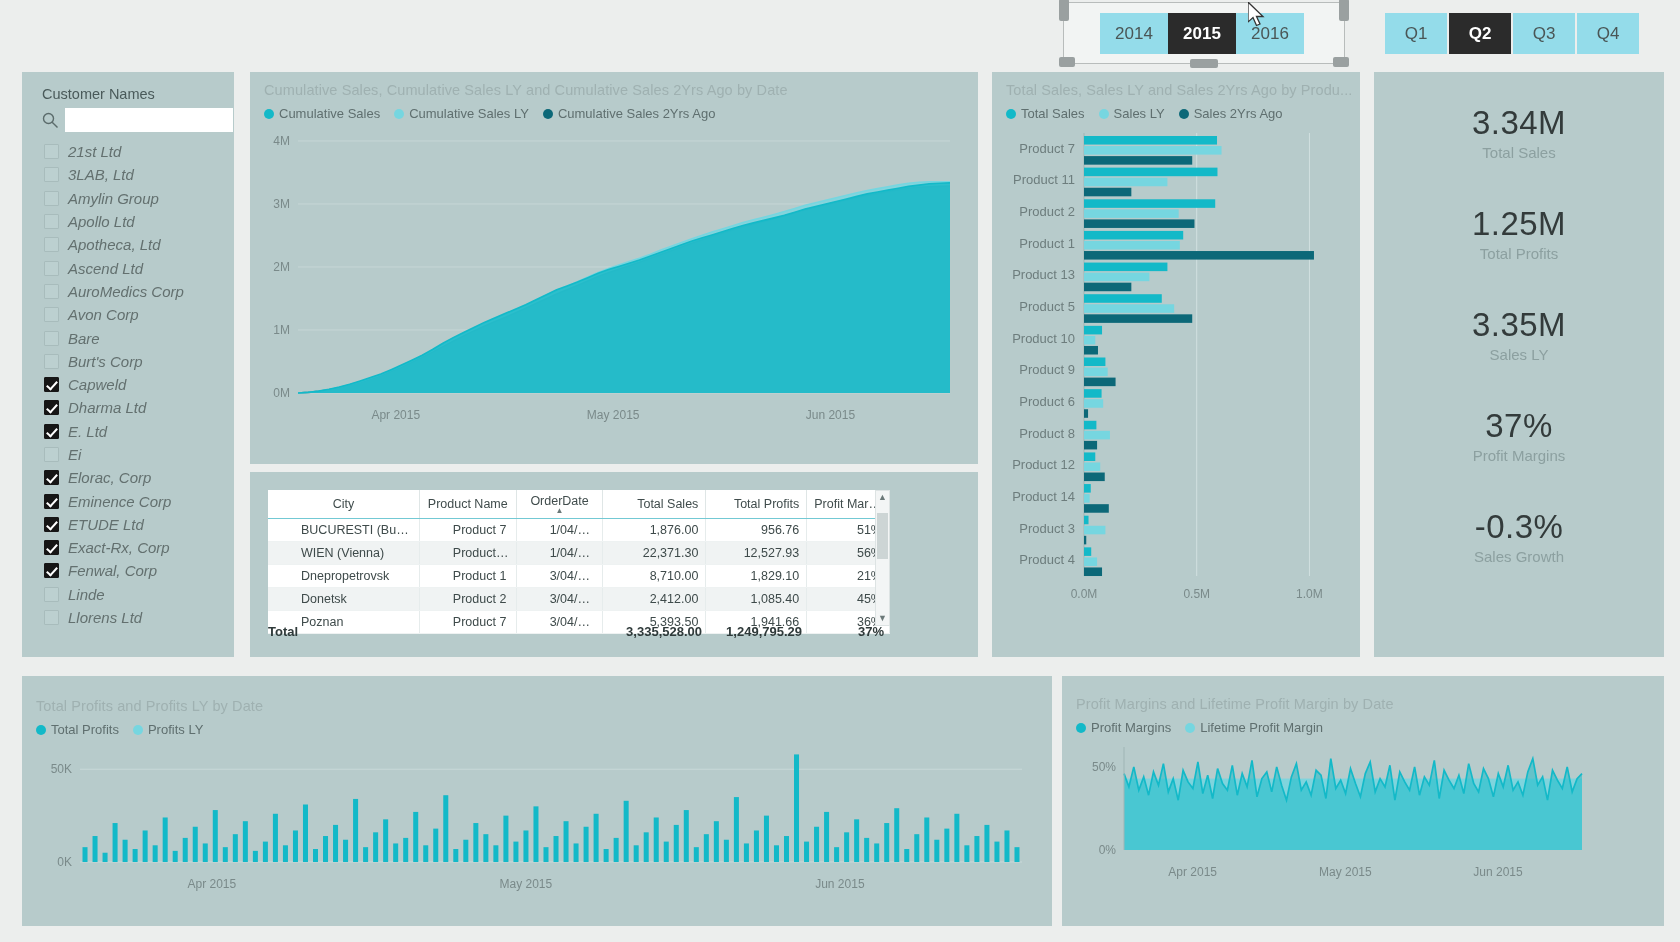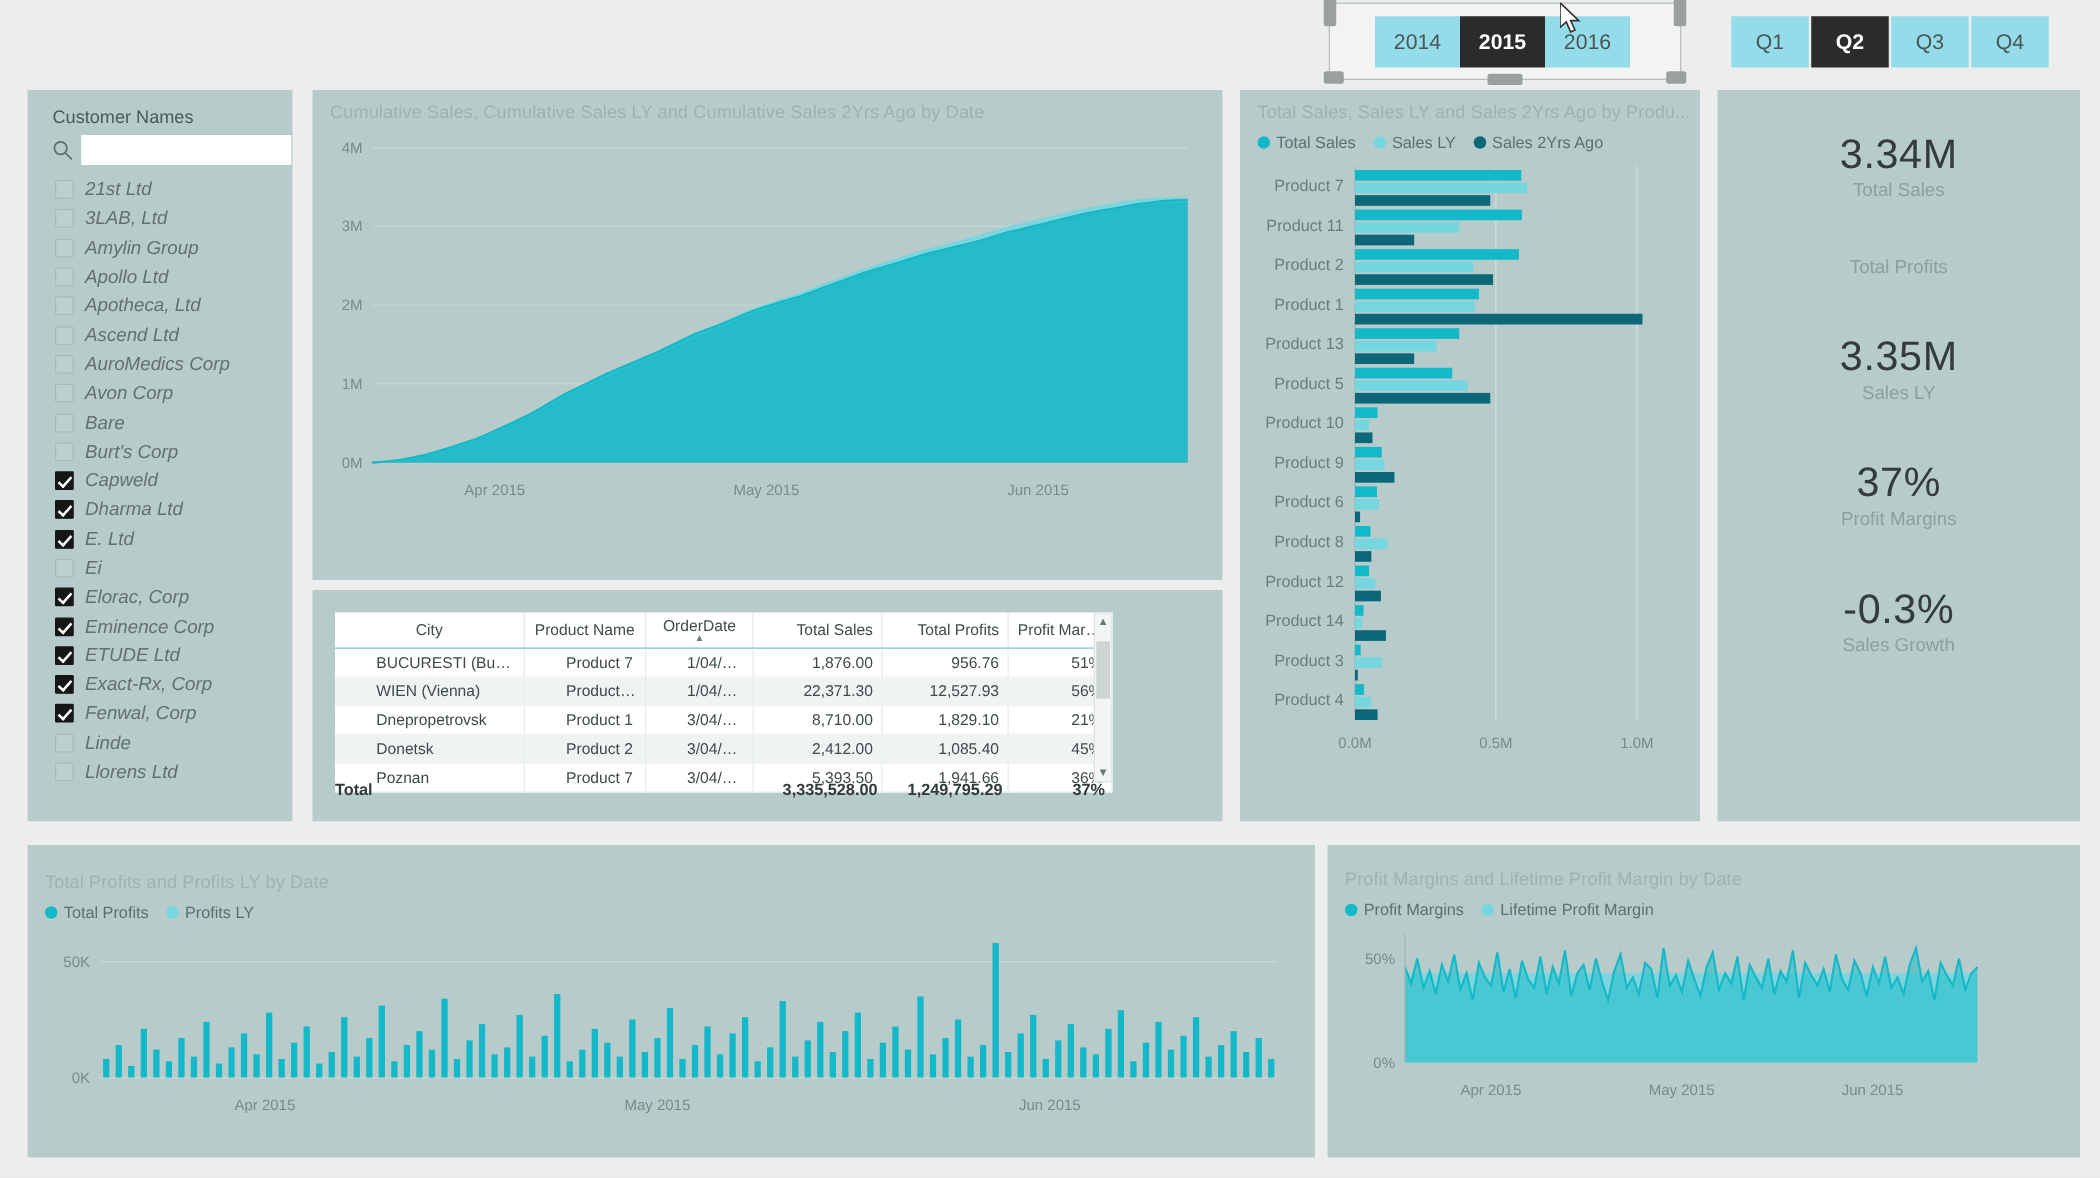--- a/index.html
+++ b/index.html
@@ -237,20 +237,34 @@
         </div>
         <div class="cust-row">
           <span class="cbox"></span>
           <span class="cust-label">Llorens Ltd</span>
         </div>
       </div>
   </div>
 
   <div class="panel" id="area-panel">
     <div class="panel-title">Cumulative Sales, Cumulative Sales LY and Cumulative Sales 2Yrs Ago by Date</div>
+    <div class="legend">
+      <span class="legend-item">
+        <i class="dot" style="background:#13b9c8"></i>
+        <span>Cumulative Sales</span>
+      </span>
+      <span class="legend-item">
+        <i class="dot" style="background:#76d6e0"></i>
+        <span>Cumulative Sales LY</span>
+      </span>
+      <span class="legend-item">
+        <i class="dot" style="background:#0c6878"></i>
+        <span>Cumulative Sales 2Yrs Ago</span>
+      </span>
+    </div>
     <svg id="area-svg" width="728" height="330">
         <line x1="48" y1="272" x2="700" y2="272" class="gridline"></line>
         <text x="40" y="276" class="axis-txt" text-anchor="end">0M</text>
         <line x1="48" y1="209" x2="700" y2="209" class="gridline"></line>
         <text x="40" y="213" class="axis-txt" text-anchor="end">1M</text>
         <line x1="48" y1="146" x2="700" y2="146" class="gridline"></line>
         <text x="40" y="150" class="axis-txt" text-anchor="end">2M</text>
         <line x1="48" y1="83" x2="700" y2="83" class="gridline"></line>
         <text x="40" y="87" class="axis-txt" text-anchor="end">3M</text>
         <line x1="48" y1="20" x2="700" y2="20" class="gridline"></line>
@@ -421,20 +435,21 @@
       </svg>
   </div>
 
   <div class="panel" id="kpi-panel">
     <div id="kpi-list">
         <div class="kpi" style="margin-top: 32px;">
           <div class="kpi-value">3.34M</div>
           <div class="kpi-label">Total Sales</div>
         </div>
         <div class="kpi" style="margin-top: 44px;">
+          <div class="kpi-value">1.25M</div>
           <div class="kpi-label">Total Profits</div>
         </div>
         <div class="kpi" style="margin-top: 44px;">
           <div class="kpi-value">3.35M</div>
           <div class="kpi-label">Sales LY</div>
         </div>
         <div class="kpi" style="margin-top: 44px;">
           <div class="kpi-value">37%</div>
           <div class="kpi-label">Profit Margins</div>
         </div>

